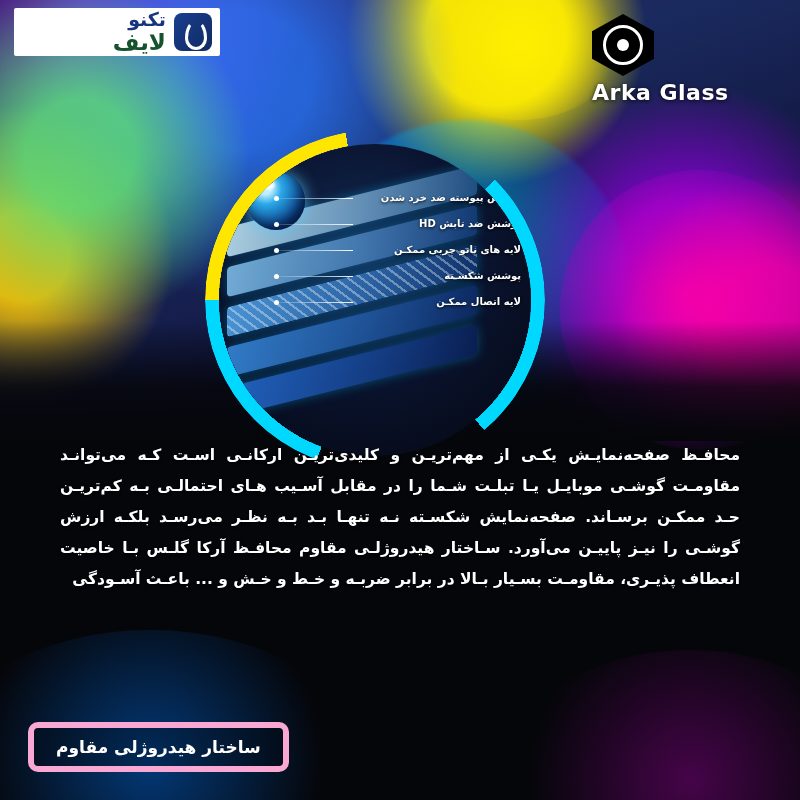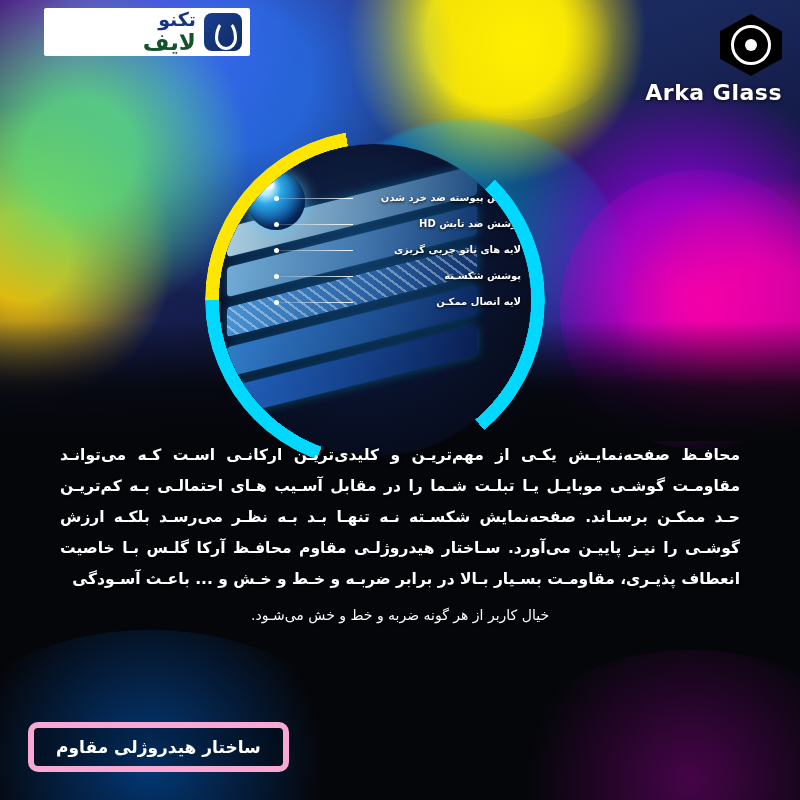--- a/index.html
+++ b/index.html
@@ -107,39 +107,39 @@
   .callout:after{
     content:"";position:absolute;right:calc(100% + 74px);top:calc(50% - 2px);
     width:5px;height:5px;border-radius:50%;background:#ffffff;
   }
 
   
   .brand-left{
     position:absolute;left:14px;top:8px;width:206px;height:48px;
     background:#ffffff;border-radius:2px;
     display:flex;align-items:center;justify-content:flex-start;
-    padding:0 8px;box-sizing:border-box;gap:8px;margin-left:30px;
+    padding:0 8px;box-sizing:border-box;gap:8px;
   }
   .bl-mark{
     width:38px;height:38px;border-radius:8px;
     background:linear-gradient(135deg,#1b3f8f,#0f2a63);
     position:relative;flex:none;
   }
   .bl-mark:before{
     content:"";position:absolute;left:11px;top:7px;width:16px;height:24px;
     border:3px solid #ffffff;border-radius:50% 50% 50% 50%/60% 60% 40% 40%;
     border-top-color:transparent;
   }
   .bl-text{display:flex;flex-direction:column;align-items:flex-start;line-height:1.05;}
   .bl-t1{color:#15357e;font-size:19px;font-weight:bold;}
   .bl-t2{color:#14532d;font-size:23px;font-weight:bold;}
 
   .brand-right{
     position:absolute;right:18px;top:14px;width:190px;height:110px;
-    display:flex;flex-direction:column;align-items:flex-start;justify-content:flex-start;gap:4px;
+    display:flex;flex-direction:column;align-items:flex-end;justify-content:flex-start;gap:4px;
   }
   .br-mark{
     width:62px;height:62px;background:#000;
     clip-path:polygon(50% 0%,100% 28%,100% 72%,50% 100%,0% 72%,0% 28%);
     display:flex;align-items:center;justify-content:center;
   }
   .br-eye{
     width:34px;height:34px;border-radius:50%;
     border:3px solid #ffffff;display:flex;align-items:center;justify-content:center;
   }
@@ -214,27 +214,26 @@
         <div class="layer l2"></div>
         <div class="layer l3"></div>
         <div class="layer l4"></div>
         <div class="layer l5"></div>
         <div class="bead"></div>
         <div class="bead-shine"></div>
       </div>
       <div class="callouts">
         <div class="callout">پوشش پیوسته ضد خرد شدن</div>
         <div class="callout">پوشش ضد تابش HD</div>
-        <div class="callout">لایه های نانو چربی گریزی</div>
+        <div class="callout">لایه های نانو چربی ممکـن</div>
         <div class="callout">پوشش شکسـته</div>
         <div class="callout">لایه اتصال ممکـن</div>
       </div>
     </div>
   </div>
 
   <div class="copy">
     <p>محافـظ صفحه‌نمایـش یکـی از مهم‌تریـن و کلیدی‌تریـن ارکانـی اسـت کـه می‌توانـد مقاومـت گوشـی موبایـل یـا تبلـت شـما را در مقابل آسـیب هـای احتمالـی بـه کم‌تریـن حـد ممکـن برسـاند. صفحه‌نمایش شکسـته نـه تنهـا بـد بـه نظـر می‌رسـد بلکـه ارزش گوشـی را نیـز پاییـن می‌آورد. سـاختار هیدروژلـی مقاوم محافـظ آرکا گلـس بـا خاصیت انعطاف پذیـری، مقاومـت بسـیار بـالا در برابر ضربـه و خـط و خـش و ... باعـث آسـودگی</p>
-    <p class="last">خیال کاربر از هر گونه ضربه و خط و خش می‌شـود.</p>
   </div>
 
   <div class="badge">ساختار هیدروژلی مقاوم</div>
 
 </div>
 
 </body></html>

